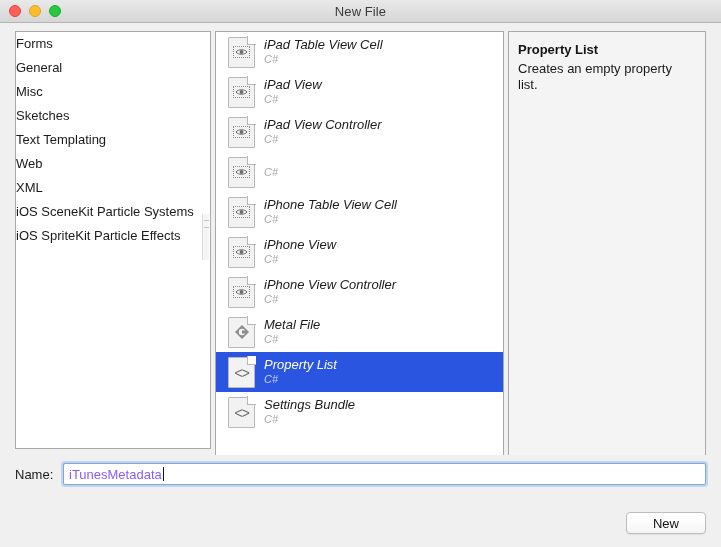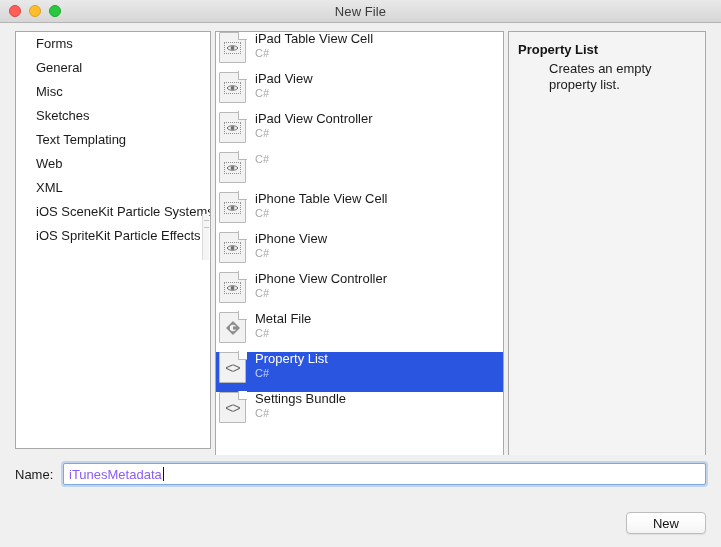--- a/index.html
+++ b/index.html
@@ -80,21 +80,21 @@
     height: 418px;
   }
   .cat-scroll {
     position: relative;
     height: 100%;
     overflow: hidden;
   }
   .cat-item {
     height: 24px;
     line-height: 24px;
-    padding-left: 20px;
+    padding-left: 0;
     font-size: 13px;
     color: #1a1a1a;
     white-space: nowrap;
     overflow: hidden;
   }
   .cat-item.selected {
     background: #2a55e0;
     color: #ffffff;
   }
   .cat-scrollbar {
@@ -122,21 +122,23 @@
     height: 440px;
   }
   .tpl-inner {
     position: relative;
     top: -12px;
   }
   .tpl-row {
     position: relative;
     height: 40px;
     display: flex;
-    padding-left: 3px;
+    align-items: center;
+    padding-left: 12px;
+    font-style: italic;
   }
   .tpl-row.selected { background: #2a55e0; }
   .tpl-row .tpl-texts {
     margin-left: 9px;
     line-height: 1.05;
   }
   .tpl-name {
     font-size: 13px;
     color: #1a1a1a;
     display: block;
@@ -235,21 +237,20 @@
   .desc-title {
     font-size: 13px;
     font-weight: bold;
     color: #141414;
     margin-bottom: 4px;
   }
   .desc-body {
     font-size: 13px;
     color: #1a1a1a;
     line-height: 1.25;
-    margin-left: 31px;
   }
 
   
   .bottom {
     flex: 0 0 auto;
     height: 92px;
     position: relative;
     background: #f0f0f0;
   }
   .name-row {

